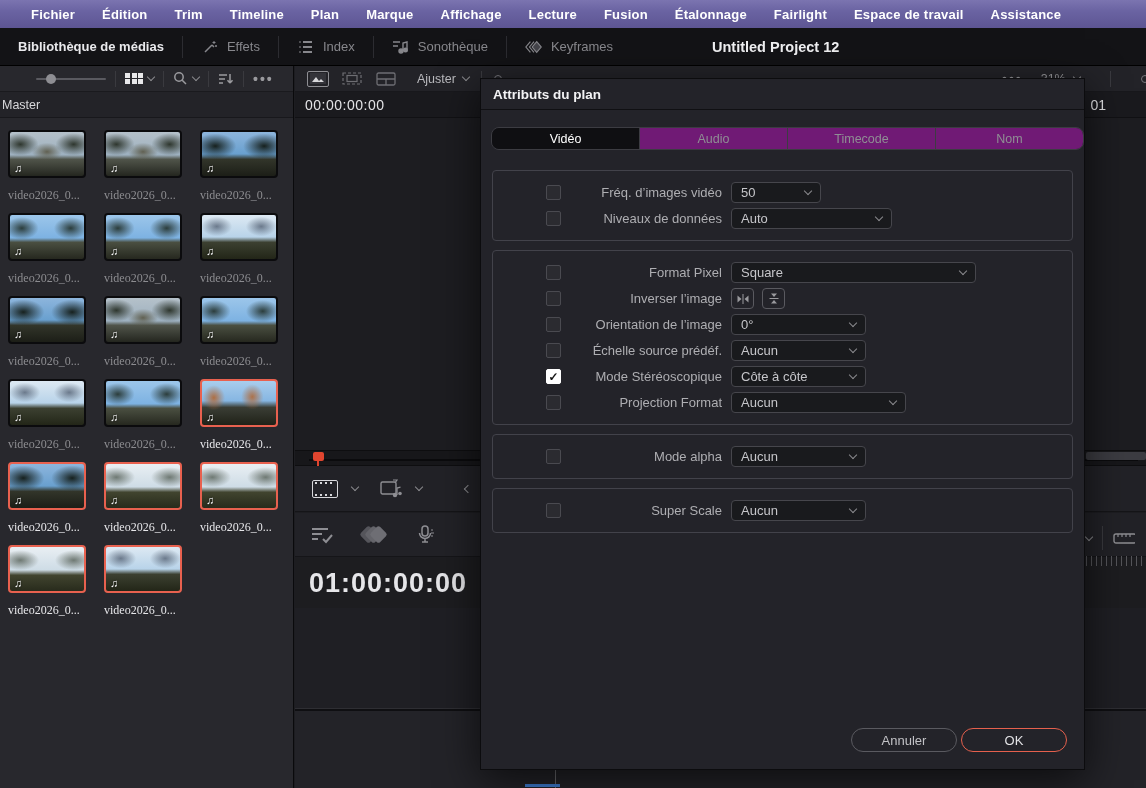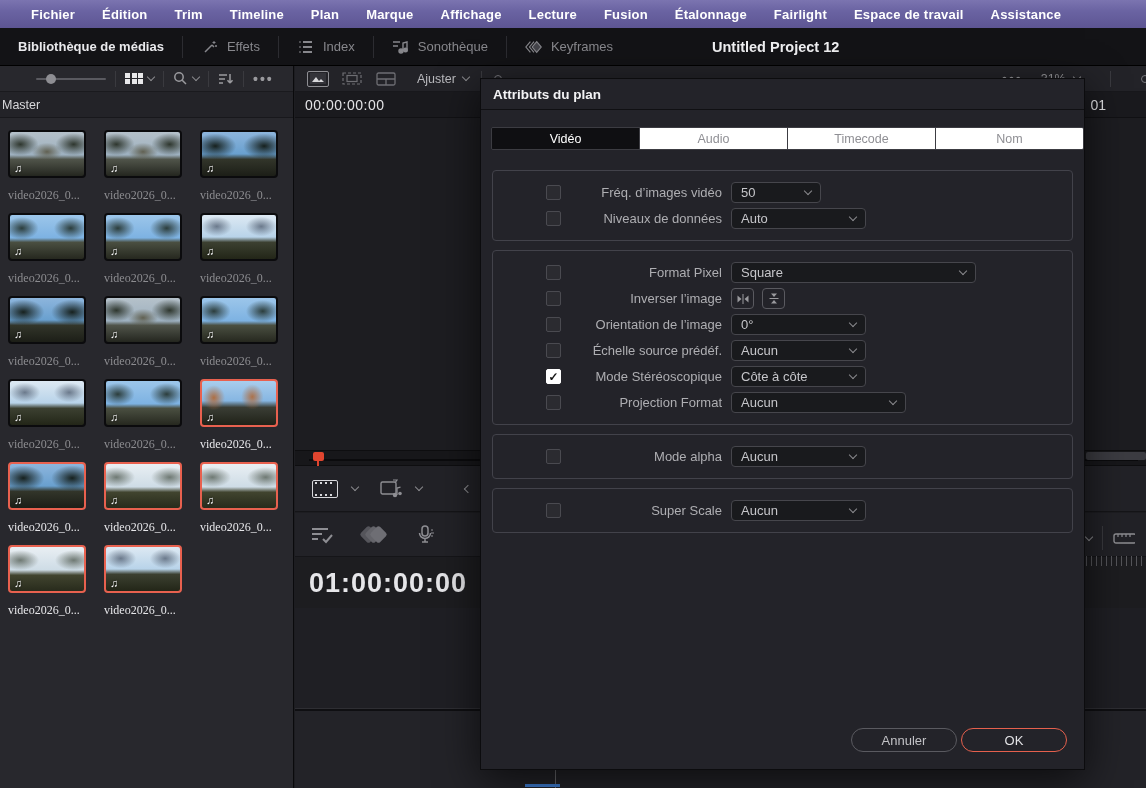--- a/index.html
+++ b/index.html
@@ -110,23 +110,23 @@
     align-items:center; gap:10px; z-index:1; }
   .ruler-ticks { position:absolute; left:1086px; top:556px; width:60px; height:10px; z-index:1;
     background:repeating-linear-gradient(90deg,#55555a 0 1px,transparent 1px 5px); }
   .zoom-frag { display:flex; align-items:center; gap:8px; color:#9a9a9e; font-size:12.5px; }
 
   
   .dialog { position:absolute; left:480px; top:78px; width:605px; height:692px; background:#232329;
     border:1px solid #0c0c0e; box-shadow:0 10px 40px rgba(0,0,0,.65); z-index:10; }
   .dlg-header { height:31px; display:flex; align-items:center; padding-left:12px;
     border-bottom:1px solid #101013; color:#f2f2f4; font-size:13.5px; font-weight:700; }
-  .tabs { display:flex; margin:17px 0 0 10px; border:1px solid #3c3c42; border-radius:2px; overflow:hidden; }
+  .tabs { display:flex; margin:17px 0 0 10px; border:1px solid #3c3c42; border-radius:8px; overflow:hidden; }
   .tab { flex:1; height:21px; display:flex; align-items:center; justify-content:center;
-    background:#ffffff; color:#8f8f94; font-size:12.5px; border-right:1px solid #3c3c42; cursor:default; }
+    background:#701a75; color:#8f8f94; font-size:12.5px; border-right:1px solid #3c3c42; cursor:default; }
   .tab:last-child { border-right:none; }
   .tab.active { background:#0f0f12; color:#ffffff; }
   .groups { margin:20px 11px 0 11px; display:flex; flex-direction:column; gap:9px; }
   .group { border:1px solid #42424a; border-radius:4px; padding:8px 0; }
   .grow { display:flex; align-items:center; height:25px; margin:1px 0; }
   .cbx { width:15px; height:15px; margin-left:53px; border-radius:2px; background:#2b2b30;
     border:1px solid #4a4a50; flex:none; display:flex; align-items:center; justify-content:center;
     font-size:12px; font-weight:700; color:transparent; }
   .cbx.on { background:#ffffff; border-color:#ffffff; color:#141414; }
   .glabel { width:155px; text-align:right; margin-left:6px; color:#aeaeb2; font-size:13px;
@@ -488,21 +488,21 @@
           <span class="cbx"></span>
           <span class="glabel">Fréq. d’images vidéo</span>
           <div class="select" style="width: 90px;">
             <span class="sval">50</span>
             <span class="chev"></span>
           </div>
         </div>
         <div class="grow">
           <span class="cbx"></span>
           <span class="glabel">Niveaux de données</span>
-          <div class="select" style="width: 135px;">
+          <div class="select" style="width: 161px;">
             <span class="sval">Auto</span>
             <span class="chev"></span>
           </div>
         </div>
       </div>
       <div class="group">
         <div class="grow">
           <span class="cbx"></span>
           <span class="glabel">Format Pixel</span>
           <div class="select" style="width: 245px; gap: 48px;">

